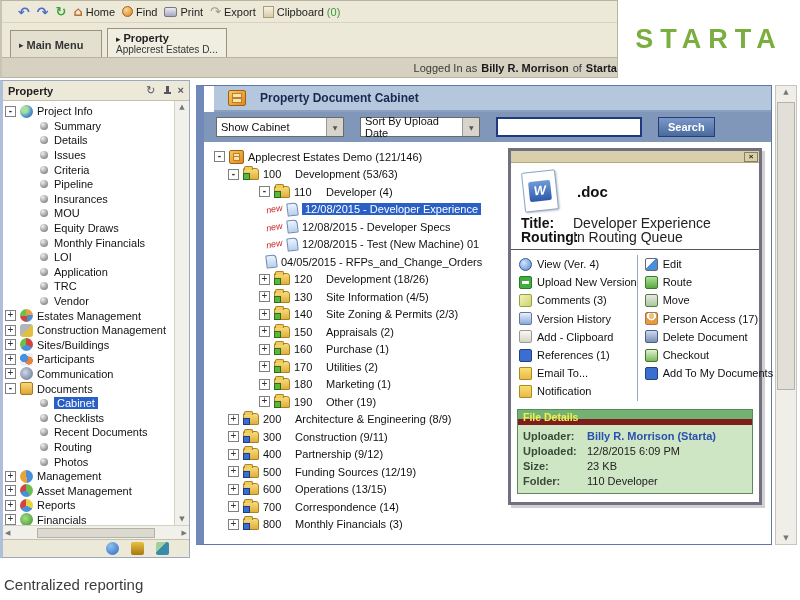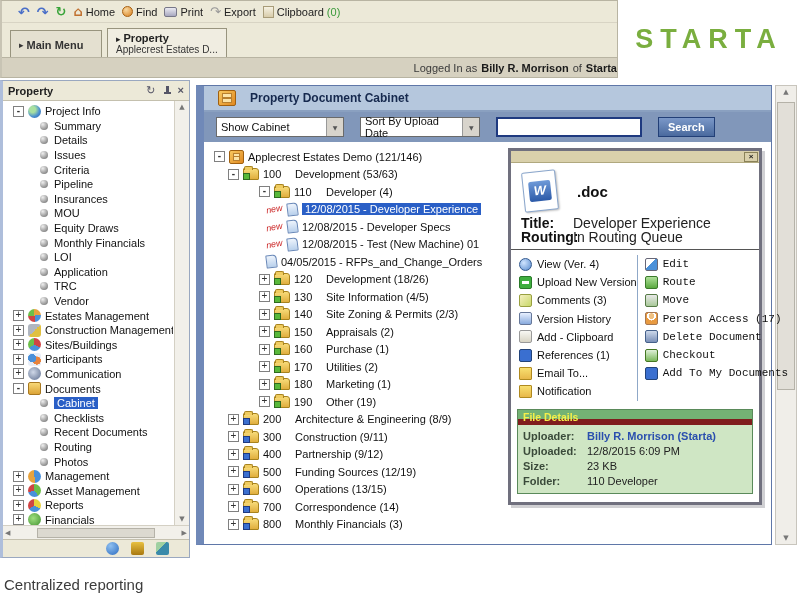--- a/index.html
+++ b/index.html
@@ -37,21 +37,21 @@
   
   .sidebar { position:absolute; left:0; top:80px; width:190px; height:478px; background:#fff; border:1px solid #9aa8c0; border-left:3px solid #aebedb; }
   .sb-hdr { height:20px; background:#ece9d8; border-bottom:1px solid #c4c0ae; display:flex; align-items:center; padding:0 5px; }
   .sb-title { font-size:11px; font-weight:bold; color:#222; flex:1; }
   .sb-hdr-ic { font-size:11px; color:#556; margin-left:7px; line-height:11px; }
   .sb-pin { display:inline-block; width:7px; height:9px; position:relative; margin-left:8px; }
   .sb-pin::before { content:""; position:absolute; left:2px; top:0; width:3px; height:6px; background:#556; }
   .sb-pin::after { content:""; position:absolute; left:0; top:6px; width:7px; height:2px; background:#556; }
   .sb-tree { position:absolute; left:1px; top:20px; right:16px; bottom:32px; overflow:hidden; padding-top:3px; }
   .sb-row { display:flex; align-items:center; height:14.6px; white-space:nowrap; gap:4px; }
-  .sb-row.lvl0 { padding-left:9px; }
+  .sb-row.lvl0 { padding-left:1px; }
   .sb-row.lvl1 { padding-left:33px; }
   .sb-row .lbl { font-size:11px; color:#111; }
   .sb-row.sel .lbl { background:#2a5fc6; color:#fff; padding:0 3px; }
 
   .tg { width:11px; height:11px; min-width:11px; border:1px solid #808080; background:#fff; font-size:10px; line-height:8px; text-align:center; color:#333; }
   .tg.plus::before { content:"+"; }
   .tg.minus::before { content:"-"; font-weight:bold; }
 
   .ic { display:inline-block; width:13px; height:13px; min-width:13px; border-radius:50%; }
   .ic-globe { background:radial-gradient(circle at 35% 35%, #a8e0a0 25%, #4a8fd0 60%, #2c5e9e); }
@@ -72,21 +72,21 @@
   .sb-hthumb { height:10px; width:118px; background:#dcd9d0; border:1px solid #b5b2a8; }
   .scroll-arrow { font-size:7px; color:#777; line-height:8px; }
   .sb-bottom { position:absolute; left:0; right:0; bottom:0; height:18px; background:#ece9d8; border-top:1px solid #c4c0ae; display:flex; align-items:center; justify-content:flex-end; gap:12px; padding-right:20px; }
   .sbb { width:13px; height:13px; }
   .sbb1 { border-radius:50%; background:radial-gradient(circle at 35% 30%, #8fc0f0, #2a6ac0); }
   .sbb2 { border-radius:2px; background:linear-gradient(#e8c040, #a87810); }
   .sbb3 { border-radius:2px; background:linear-gradient(135deg, #9fd0a0 40%, #3a8aaa 40%); }
 
   
   .mainpanel { position:absolute; left:196px; top:85px; width:576px; height:460px; background:#fff; border:1px solid #5f77a8; border-left:8px solid #7089b8; }
-  .mp-title { height:26px; background:#b5c7dd; border-bottom:2px solid #8aa0c0; display:flex; align-items:center; gap:14px; padding-left:14px; }
+  .mp-title { height:26px; background:#b5c7dd; border-bottom:2px solid #8aa0c0; display:flex; align-items:center; gap:14px; padding-left:14px;margin-left:10px; }
   .mp-title-text { font-size:12px; font-weight:bold; color:#16294e; }
   .cab { position:relative; width:18px; height:16px; background:linear-gradient(135deg, #f8c860, #e08820); border:1px solid #a06010; border-radius:2px; }
   .cab::before, .cab::after { content:""; position:absolute; left:3px; right:3px; height:3px; background:#fce4a8; border:1px solid #b88030; }
   .cab::before { top:2px; } .cab::after { bottom:2px; }
   .cab.small { width:15px; height:14px; }
 
   .mp-controls { height:30px; background:#8197ba; display:flex; align-items:center; gap:16px; padding-left:12px; }
   .dd { width:128px; height:20px; background:#fff; border:1px solid #6a6a6a; display:flex; align-items:center; font-size:11px; padding-left:4px; color:#111; }
   .dd2 { width:120px; }
   .dda { margin-left:auto; width:17px; height:18px; background:#d8d4cc; border-left:1px solid #999; display:flex; align-items:center; justify-content:center; font-size:6px; color:#555; }
@@ -123,21 +123,21 @@
   .pp-head { display:flex; align-items:center; padding:8px 10px 2px 12px; gap:20px; }
   .word-page { position:relative; width:34px; height:40px; background:#fff; border:1px solid #8aa6cc; border-radius:2px; transform:rotate(-6deg); box-shadow:1px 1px 2px rgba(0,0,0,0.25); }
   .word-w { position:absolute; left:5px; top:9px; width:22px; height:20px; background:linear-gradient(#6f9ad8, #2c5aa8); color:#fff; font-weight:bold; font-style:italic; font-size:13px; text-align:center; line-height:20px; border-radius:2px; }
   .pp-ext { font-size:15px; font-weight:bold; color:#111; }
   .pp-meta { padding:3px 10px 5px 10px; border-bottom:1px solid #555; }
   .pp-mrow { display:flex; font-size:14px; line-height:14px; }
   .pp-mlab { width:52px; font-weight:bold; color:#111; }
   .pp-mval { color:#222; }
   .pp-actions { display:flex; padding:5px 4px 4px 8px; }
   .pp-col-l { width:122px; }
-  .pp-col-r { flex:1; border-left:1px solid #8fa8c8; padding-left:7px;font-family:Liberation Mono, monospace; }
+  .pp-col-r { flex:1; border-left:1px solid #8fa8c8; padding-left:7px; }
   .arow { display:flex; align-items:center; height:18.2px; font-size:11px; color:#111; white-space:nowrap; gap:5px; }
   .pic { display:inline-block; width:13px; height:13px; min-width:13px; border-radius:2px; }
   .pic-view { border-radius:50%; background:radial-gradient(circle at 35% 35%, #cfe4ff, #5588cc); border:1px solid #335a90; }
   .pic-upload { background:linear-gradient(#fff 0 0) center/7px 3px no-repeat, #3fae3f; border:1px solid #2a7a2a; }
   .pic-comments { background:linear-gradient(135deg, #f5f0c0, #c8d86a); border:1px solid #99a040; }
   .pic-history { background:linear-gradient(#e8f0ff, #88aadd); border:1px solid #667799; }
   .pic-clip { background:linear-gradient(#f8f8f4, #d8d4c4); border:1px solid #999; }
   .pic-ref { background:#3a6fd0; border:1px solid #22437a; }
   .pic-mail { border-radius:1px; background:linear-gradient(#f8e070, #e8b84a); border:1px solid #b08a20; }
   .pic-edit { background:linear-gradient(135deg, #fff 45%, #4a90d9 45%); border:1px solid #667; }

